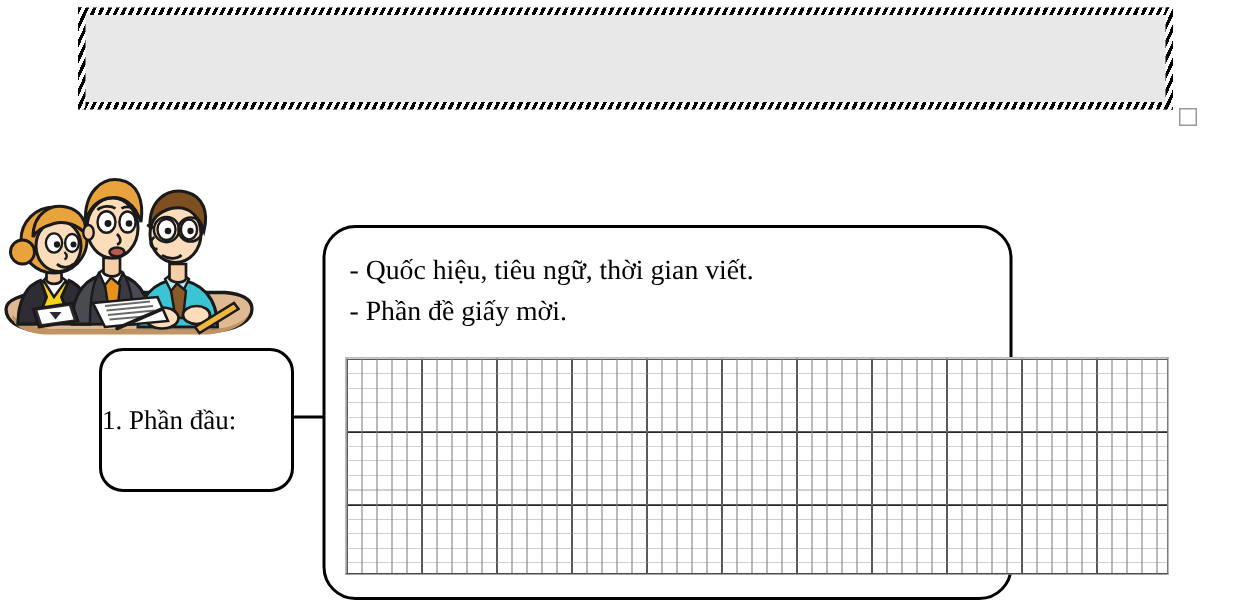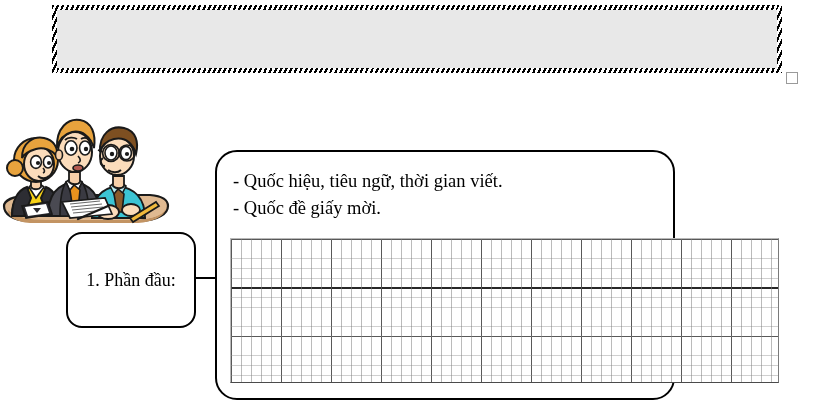--- a/index.html
+++ b/index.html
@@ -79,21 +79,20 @@
     left: 66px;
     top: 232px;
     width: 130px;
     height: 96px;
     box-sizing: border-box;
     border: 2px solid #000;
     border-radius: 16px;
     background: #ffffff;
     display: flex;
     align-items: center;
-    justify-content: center;
     z-index: 4;
   }
   #label-box span {
     font-size: 18px;
     color: #000;
     white-space: nowrap;
   }
 
   
   #connector {
@@ -317,16 +316,16 @@
 
 <div id="connector"></div>
 
 <div id="label-box">
   <span>1. Phần đầu:</span>
 </div>
 
 <div id="content-panel">
   <div id="panel-lines">
     <div class="bullet-line">- Quốc hiệu, tiêu ngữ, thời gian viết.</div>
-    <div class="bullet-line">- Quốc đề giấy mời.</div>
+    <div class="bullet-line">- Phần đề giấy mời.</div>
   </div>
   <div id="writing-grid"></div>
 </div>
 
 </body></html>

